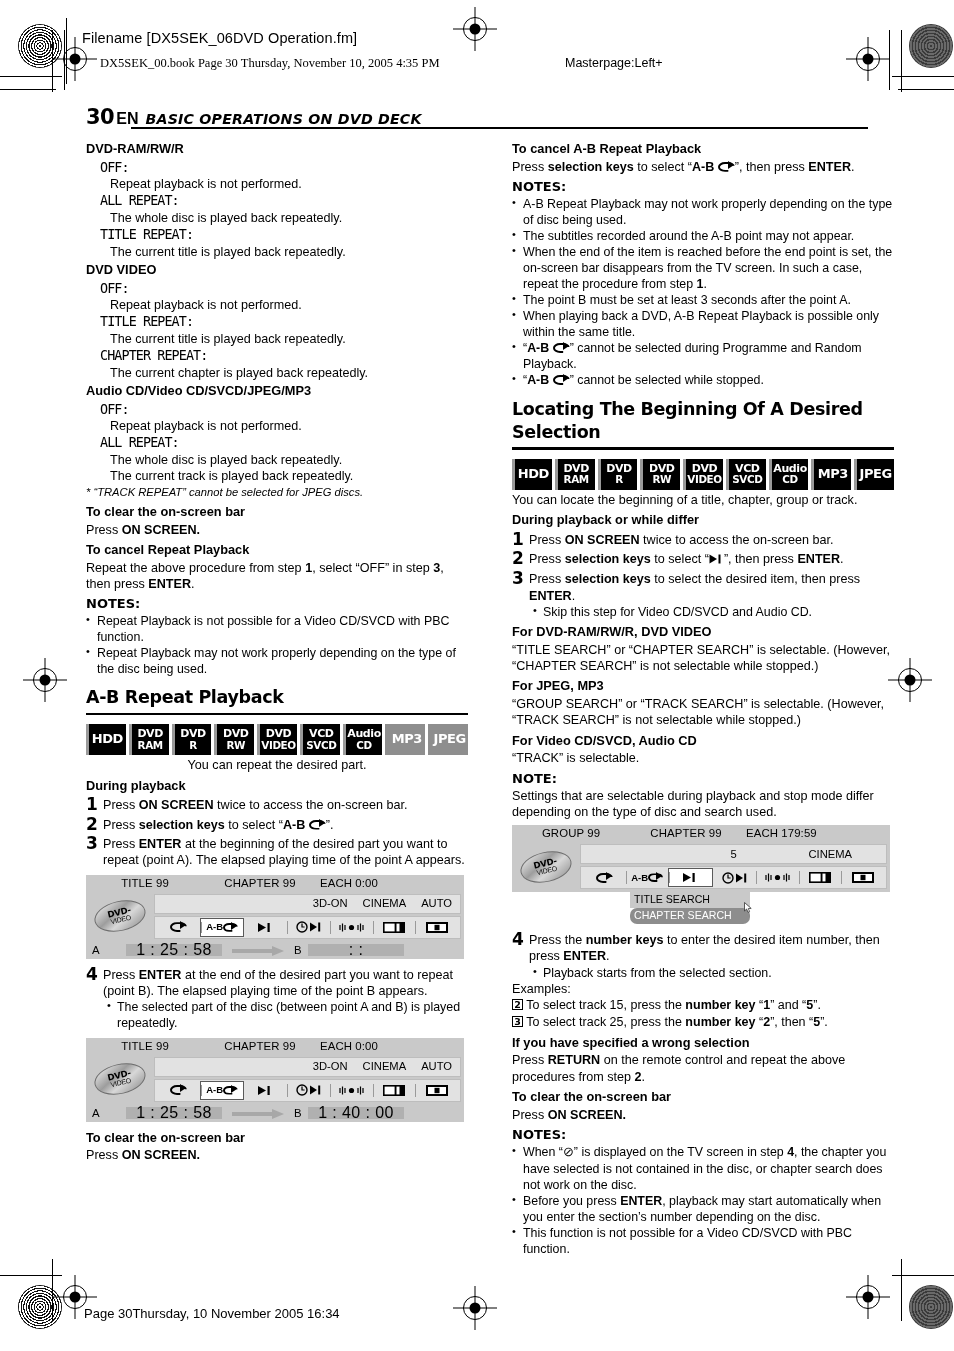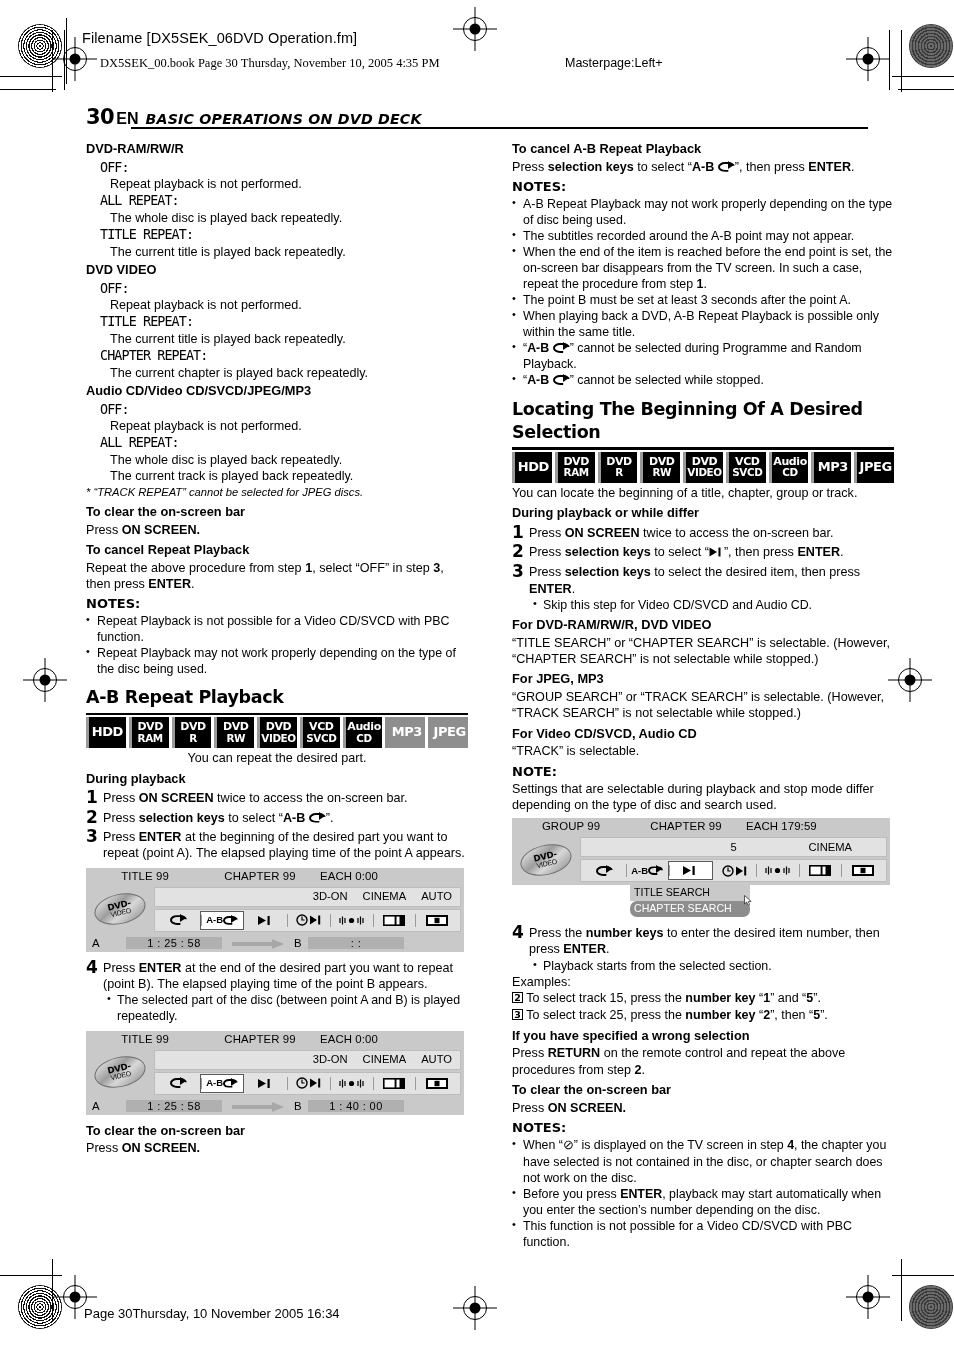--- a/index.html
+++ b/index.html
@@ -94,21 +94,21 @@
 
   
   .sect{
     font-family:"DejaVu Sans", sans-serif;
     font-size:17.5px; font-weight:bold; letter-spacing:-.35px;
     margin:9px 0 0 0;
   }
   .sect-rule{ height:2.2px; background:#000; margin-top:4px; }
 
   
-  .badges{ display:flex; gap:3px; margin-top:2px;text-align:right; }
+  .badges{ display:flex; gap:3px; margin-top:9px;text-align:right; }
   .badge{
     width:41px; height:31px; background:#000; color:#fff;
     display:flex; flex-direction:column; align-items:center; justify-content:center;
     font-family:"DejaVu Sans", sans-serif;
     font-size:11px; font-weight:bold; line-height:0.98; letter-spacing:-.4px;
     border-left:3px solid #9a9a9a;
   }
   .badge.one{ font-size:13px; }
   .badge.dim{ background:#8e8e8e; color:#fff; border-left-color:#8e8e8e; }
   .badge .l2{ font-size:10.4px; }
@@ -178,21 +178,21 @@
     content:""; position:absolute; left:0; top:3px; bottom:3px; width:1px; background:#9a9a9a;
   }
   .ibtn.sel{ background:#fff; border:1px solid #5a5a5a; }
   .ibtn.sel + .ibtn::before{ display:none; }
   .osb .row3{
     background:#c9c9c9; height:17px; display:flex; align-items:center;
     font-size:11.4px; padding-left:6px; gap:0;
   }
   .tfield{
     background:#b0b0b0; height:12px; display:inline-flex; align-items:center;
-    justify-content:center; font-size:11px; letter-spacing:.4px;text-align:right;
+    justify-content:center; font-size:16px; letter-spacing:.4px;text-align:right;
   }
   .arrow{
     width:52px; height:9px; position:relative; margin:0 10px;
   }
   .arrow .shaft{ position:absolute; left:0; top:3px; height:4px; width:40px; background:#a8a8a8; }
   .arrow .head{
     position:absolute; right:0; top:0; width:0;height:0;
     border-top:5px solid transparent; border-bottom:5px solid transparent;
     border-left:12px solid #a8a8a8;
   }

